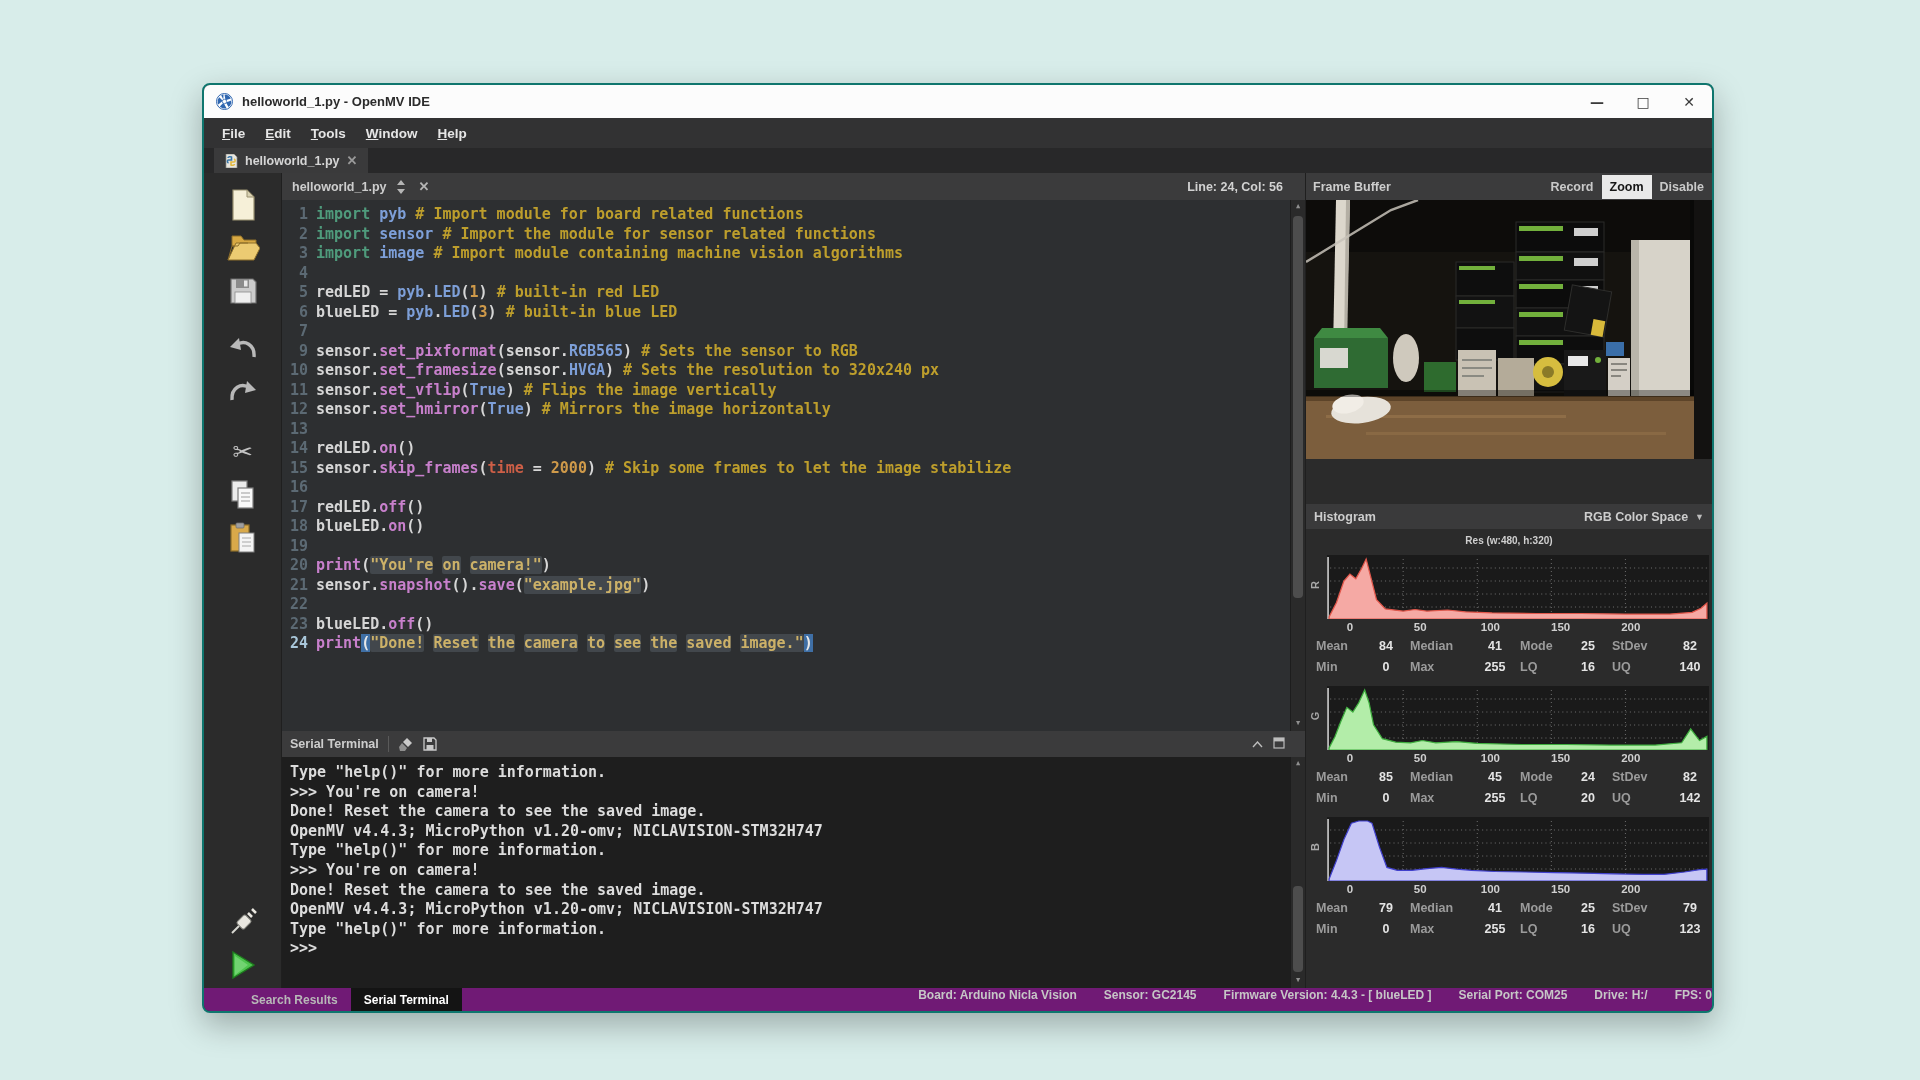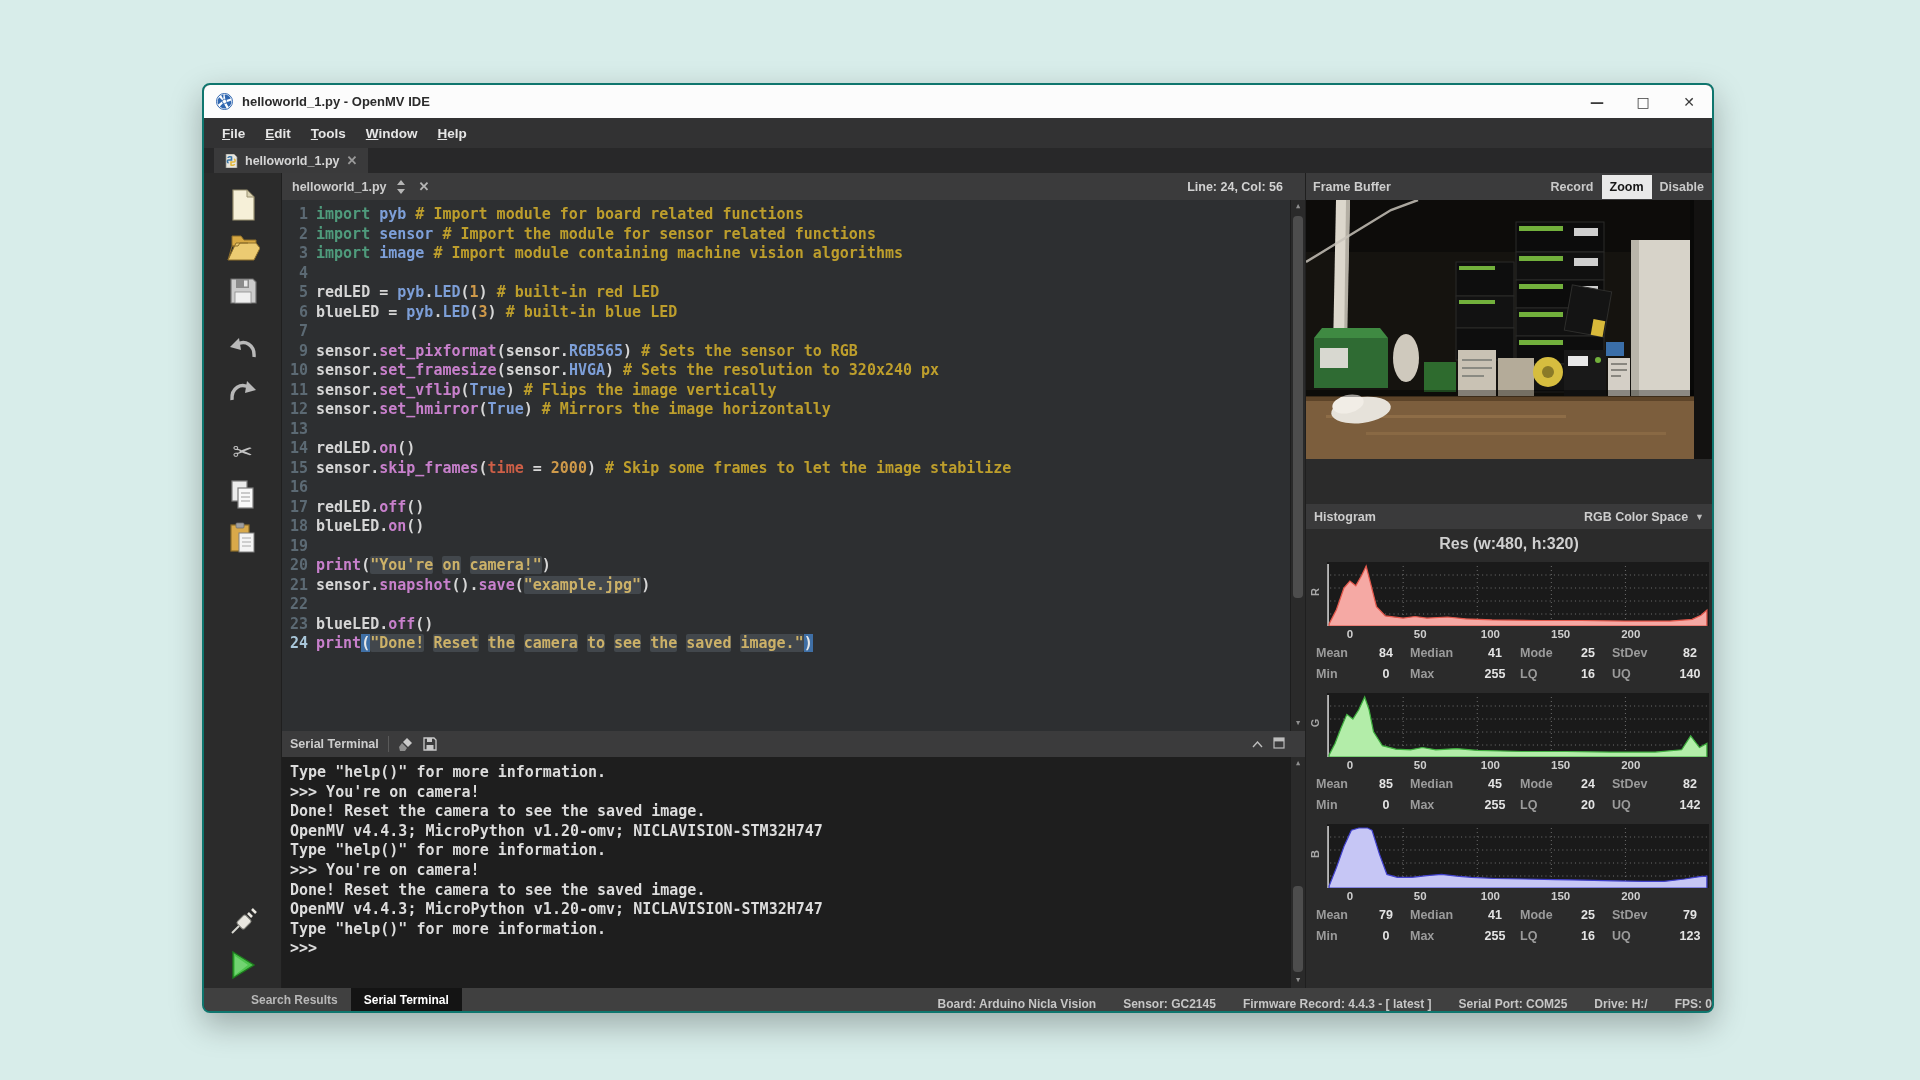--- a/index.html
+++ b/index.html
@@ -64,32 +64,32 @@
   .fb-title{padding-left:7px;flex:1;}
   .fb-btn{padding:5px 8px;color:#c9c9c9;}
   .fb-btn.active{background:#e9e9e9;color:#161616;}
   .fb-image{flex:0 0 259px;background:#131211;}
   .fb-image svg{display:block;width:388px;height:259px;}
   .hist-gap{flex:0 0 45px;}
   .hist-header{flex:0 0 25px;background:#3a3a3b;display:flex;align-items:center;padding:0 8px;color:#cdcdcd;font-size:12.5px;}
   .hh-title{flex:1;}
   .hh-dd{display:flex;align-items:center;gap:7px;}
   .dd-arrow{font-size:9px;color:#bdbdbd;}
-  .res-line{text-align:center;color:#cfcfcf;font-size:16px;margin:6px 0 0;}
+  .res-line{text-align:center;color:#cfcfcf;font-size:10px;margin:6px 0 0;}
   .chart-block{margin-top:9px;}
   .chart-wrap{position:relative;height:64px;margin:0 3px 0 21px;background:#1a1a1a;}
   .chart-wrap svg{display:block;width:100%;height:64px;}
   .ch-label{position:absolute;left:-16px;top:24px;transform:rotate(-90deg);color:#a8a8a8;font-size:11px;}
   .x-labels{position:relative;height:16px;margin-left:21px;font-size:11.5px;color:#cfcfcf;}
   .x-tick{position:absolute;top:2px;transform:translateX(-50%);}
   .stats-grid{display:grid;grid-template-columns:46px 48px 60px 50px 44px 48px 56px 44px;padding-left:10px;height:21px;align-items:center;font-size:12.5px;}
   .stat-label{color:#9b9b9b;}
   .stat-value{color:#e4e4e4;text-align:center;}
   
-  .statusbar{flex:0 0 23px;background:#404040;display:flex;align-items:flex-end;font-size:12px;color:#c6c6c6;}
+  .statusbar{flex:0 0 23px;background:#701a75;display:flex;align-items:flex-start;font-size:12px;color:#c6c6c6;}
   .sb-tabs{display:flex;align-items:stretch;height:23px;margin-left:34px;}
   .sb-tab{display:flex;align-items:center;padding:0 13px;color:#b8b8b8;}
   .sb-tab.active{background:#141414;color:#ffffff;}
   .sb-right{margin-left:auto;display:flex;gap:27px;white-space:nowrap;}
 </style>
 </head>
 <body>
 
 <div class="window">
 
@@ -518,19 +518,19 @@
   </div>
 
   <div class="statusbar">
     <div class="sb-tabs" id="sb-tabs">
         <span class="sb-tab">Search Results</span>
         <span class="sb-tab active">Serial Terminal</span>
       </div>
     <div class="sb-right" id="sb-info">
         <span>Board: Arduino Nicla Vision</span>
         <span>Sensor: GC2145</span>
-        <span>Firmware Record: 4.4.3 - [ latest ]</span>
+        <span>Firmware Version: 4.4.3 - [ blueLED ]</span>
         <span>Serial Port: COM25</span>
         <span>Drive: H:/</span>
         <span>FPS: 0</span>
       </div>
   </div>
 </div>
 
 </body></html>

